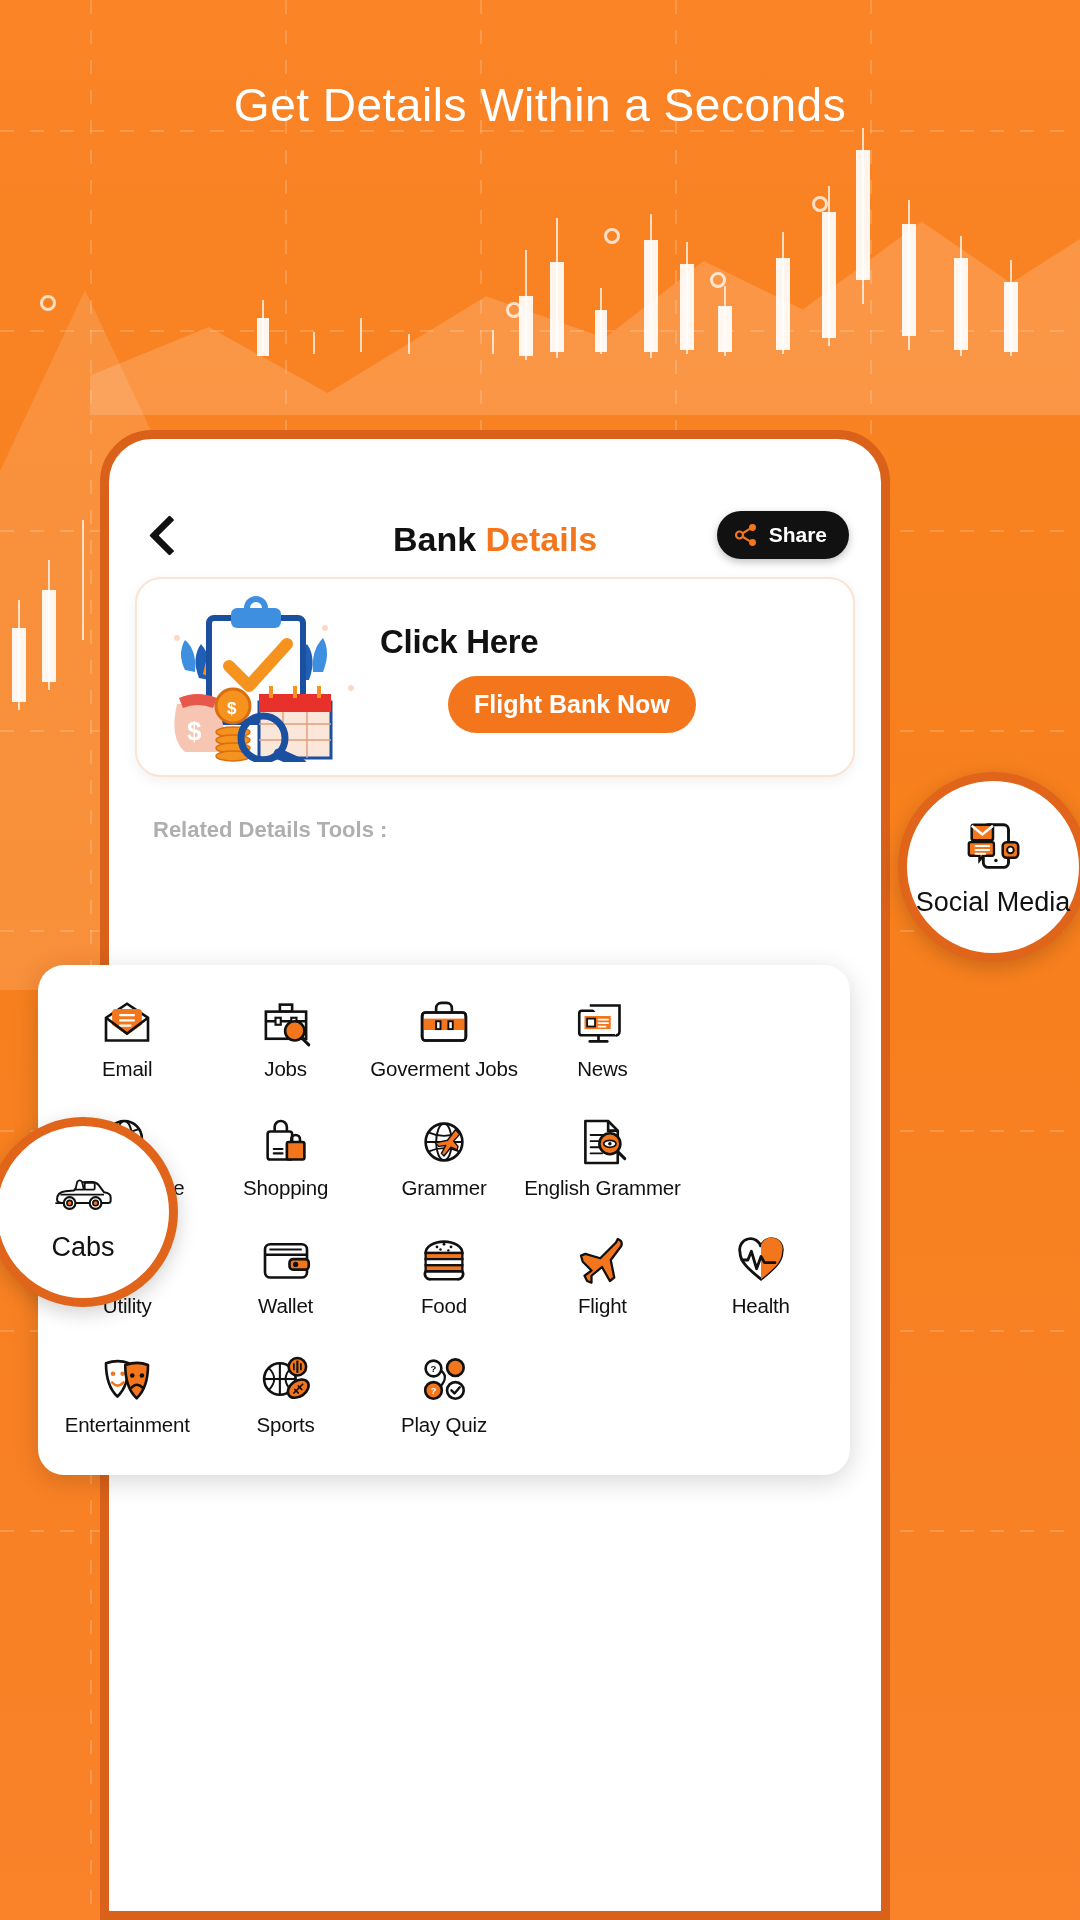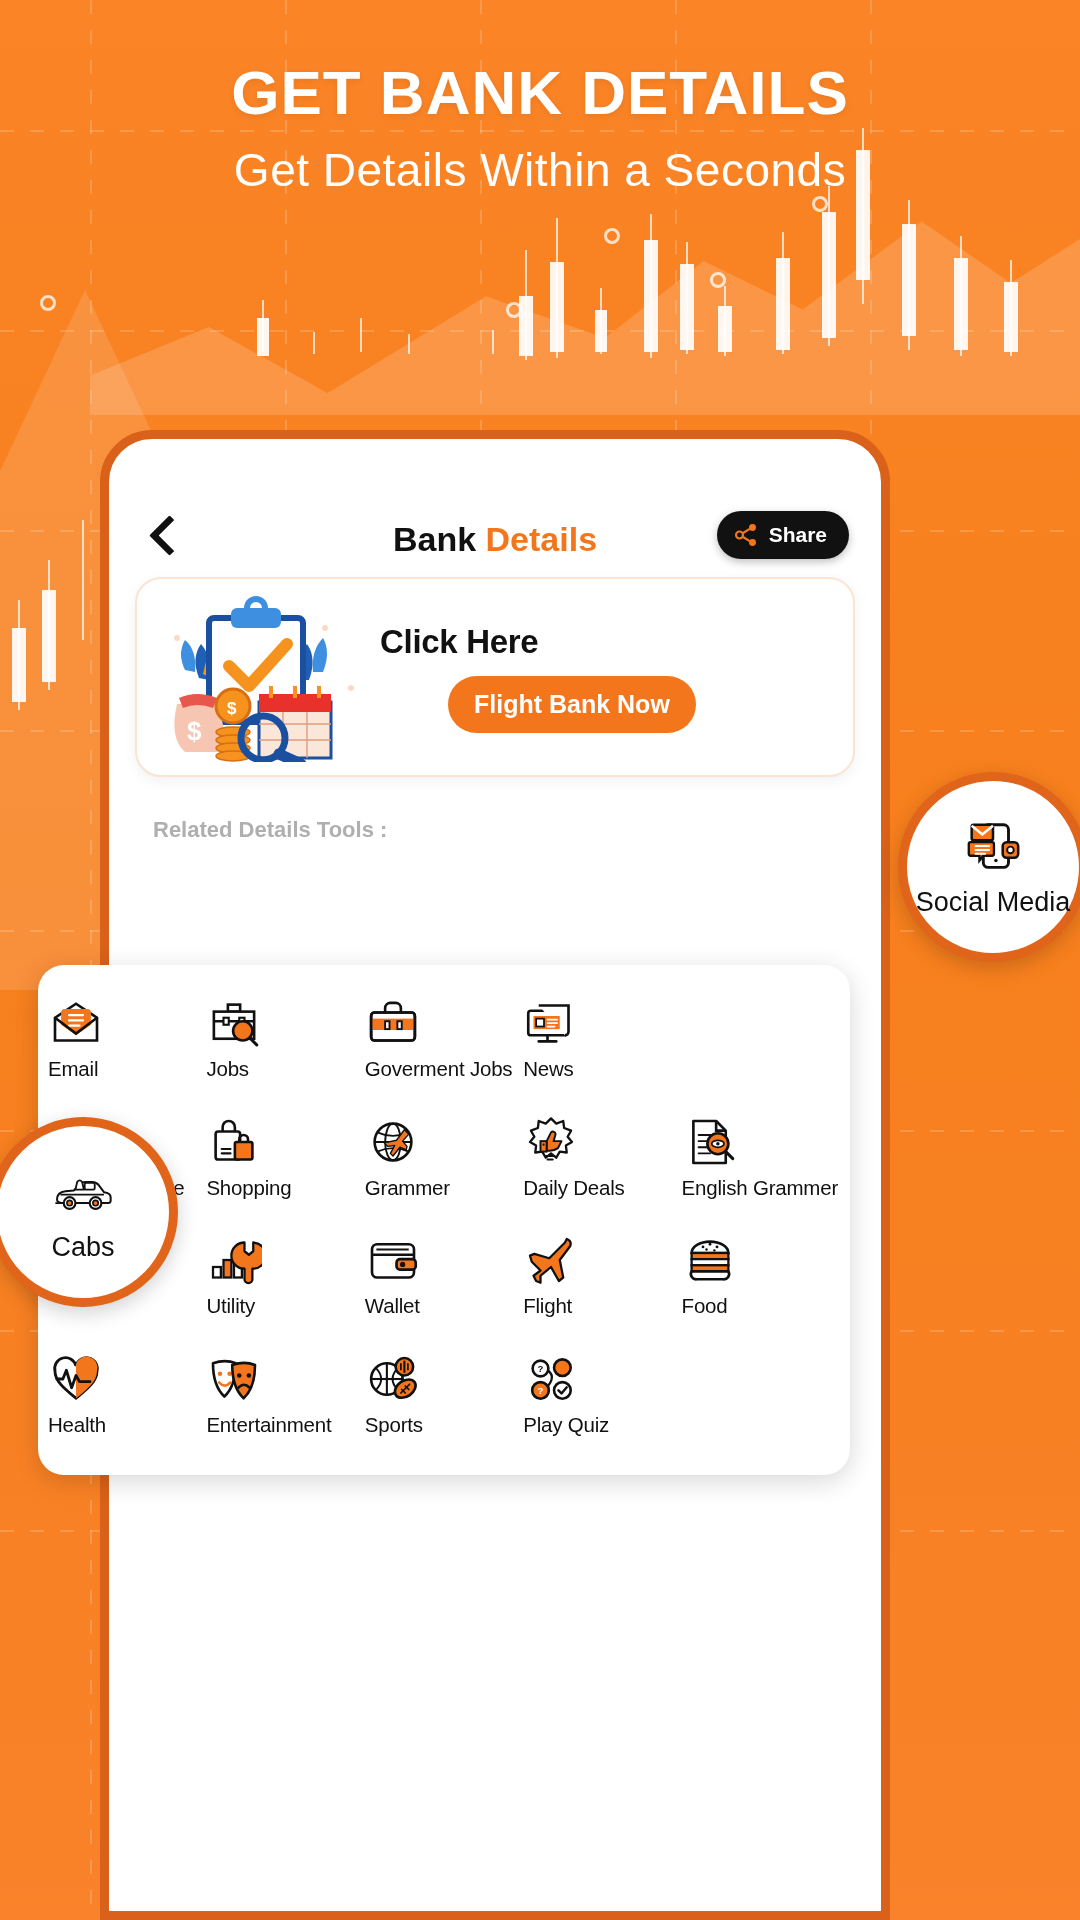--- a/index.html
+++ b/index.html
@@ -112,21 +112,21 @@
   .tools-card {
     position:absolute; left:38px; top:965px; width:812px; height:510px;
     background:#fff; border-radius:26px; z-index:8;
     box-shadow:0 6px 26px rgba(0,0,0,.16);
   }
   .tools-grid {
     display:grid; grid-template-columns:repeat(5,1fr);
     grid-template-rows:repeat(4,1fr); height:100%; padding:22px 10px 14px;
   }
   .tool {
-    display:flex; flex-direction:column; align-items:flex-start;
+    display:flex; flex-direction:column; align-items:center;
     justify-content:flex-start; cursor:pointer; gap:6px; padding-top:8px;
   }
   .tool .ico { width:56px; height:56px; }
   .tool .lbl {
     font-size:20.5px; color:#111; text-align:center; line-height:1.18;
     letter-spacing:-.2px;
   }
 
   
   .bubble {
@@ -202,21 +202,20 @@
   <div class="candle" style="left:1004px;top:282px;width:14px;height:70px"></div>
 
   <div class="wick" style="left:48px; top:560px;height:130px"></div>
   <div class="candle" style="left:42px; top:590px;width:14px;height:92px"></div>
   <div class="wick" style="left:18px; top:600px;height:110px"></div>
   <div class="candle" style="left:12px; top:628px;width:14px;height:74px"></div>
   <div class="wick" style="left:82px; top:520px;height:120px"></div>
 </div>
 
 <div class="headline">
-  <h1>GET BANK DETAILS</h1>
   <h2>Get Details Within a Seconds</h2>
 </div>
 
 <div class="phone">
 
   <div class="appbar">
     <div class="back-chev">
       <span></span>
     </div>
     <div class="appbar-title">
@@ -382,33 +381,20 @@
         <circle cx="32" cy="32" r="21" fill="#fff" stroke="#111" stroke-width="3"></circle>
         <ellipse cx="32" cy="32" rx="9" ry="21" fill="none" stroke="#111" stroke-width="2.2"></ellipse>
         <line x1="11" y1="32" x2="53" y2="32" stroke="#111" stroke-width="2.2"></line>
         <path d="M14 21 Q32 29 50 21" fill="none" stroke="#111" stroke-width="2"></path>
         <path d="M14 43 Q32 35 50 43" fill="none" stroke="#111" stroke-width="2"></path>
         <path d="M45 18 L36 30 L22 33 L26 37 L34 36 L29 45 L32 48 L40 38 L47 41 L48 37 L43 31 L50 23 Z" fill="#F4761C" stroke="#111" stroke-width="1.6" stroke-linejoin="round"></path>
       </svg>
       <div class="lbl">Grammer</div>
     </div>
 
-    <div class="tool">
-      <svg class="ico" viewBox="0 0 64 64">
-        <path d="M32 5 l6 6 8 -3 1 8 8 3 -4 7 5 6 -7 4 1 8 -8 -1 -4 7 -6 -5 -6 5 -4 -7 -8 1 1 -8 -7 -4 5 -6 -4 -7 8 -3 1 -8 8 3 Z" fill="#fff" stroke="#111" stroke-width="2.6" stroke-linejoin="round"></path>
-        <path d="M27 31 v11 h3 a16 16 0 0 0 10 -3 l4 -8 h-9 l2 -7 a3 3 0 0 0 -5 -3 l-5 10 Z" fill="#F4761C" stroke="#111" stroke-width="2.2" stroke-linejoin="round"></path>
-        <rect x="20" y="31" width="7" height="12" fill="#F4761C" stroke="#111" stroke-width="2.2"></rect>
-        <circle cx="23.5" cy="35" r="1.2" fill="#111"></circle>
-        <g stroke="#111" stroke-width="2.2" stroke-linecap="round">
-          <line x1="26" y1="48" x2="36" y2="48"></line>
-            <line x1="28" y1="52" x2="34" y2="52"></line>
-        </g>
-      </svg>
-      <div class="lbl">Daily Deals</div>
-    </div>
 
     <div class="tool">
       <svg class="ico" viewBox="0 0 64 64">
         <path d="M13 8 h26 l11 11 v37 h-37 Z" fill="#fff" stroke="#111" stroke-width="3" stroke-linejoin="round"></path>
         <path d="M39 8 v11 h11" fill="none" stroke="#111" stroke-width="3"></path>
         <g stroke="#111" stroke-width="2.2" stroke-linecap="round">
           <line x1="19" y1="24" x2="34" y2="24"></line>
             <line x1="19" y1="31" x2="38" y2="31"></line>
           <line x1="19" y1="38" x2="38" y2="38"></line>
             <line x1="19" y1="45" x2="32" y2="45"></line>
@@ -436,45 +422,45 @@
 
     <div class="tool">
       <svg class="ico" viewBox="0 0 64 64">
         <rect x="8" y="14" width="48" height="38" rx="6" fill="#fff" stroke="#111" stroke-width="3"></rect>
         <line x1="8" y1="26" x2="56" y2="26" stroke="#111" stroke-width="3"></line>
         <line x1="13" y1="20" x2="50" y2="20" stroke="#111" stroke-width="2.2"></line>
         <rect x="36" y="31" width="22" height="12" rx="4" fill="#F4761C" stroke="#111" stroke-width="3"></rect>
         <circle cx="43" cy="37" r="3" fill="#111"></circle>
       </svg>
       <div class="lbl">Wallet</div>
-    </div>
-
-    <div class="tool">
-      <svg class="ico" viewBox="0 0 64 64">
-        <path d="M50 8 Q56 10 54 16 L42 32 L46 52 L41 56 L32 40 L20 50 L20 58 L15 56 L12 50 L20 44 L10 34 L8 27 L13 25 L30 30 L48 12 Z" fill="#F4761C" stroke="#111" stroke-width="2.6" stroke-linejoin="round"></path>
-      </svg>
-      <div class="lbl">Flight</div>
     </div>
 
     <div class="tool">
       <svg class="ico" viewBox="0 0 64 64">
         <path d="M11 24 a21 13 0 0 1 42 0 Z" fill="#fff" stroke="#111" stroke-width="3"></path>
         <g fill="#111">
             <circle cx="24" cy="17" r="1.6"></circle>
             <circle cx="32" cy="14" r="1.6"></circle>
             <circle cx="40" cy="17" r="1.6"></circle>
             <circle cx="28" cy="20" r="1.4"></circle>
             <circle cx="37" cy="21" r="1.4"></circle>
           </g>
         <rect x="11" y="24" width="42" height="7" fill="#F4761C" stroke="#111" stroke-width="2.6"></rect>
         <rect x="11" y="31" width="42" height="7" fill="#fff" stroke="#111" stroke-width="2.6"></rect>
         <rect x="11" y="38" width="42" height="7" fill="#F4761C" stroke="#111" stroke-width="2.6"></rect>
         <path d="M11 45 h42 a6 6 0 0 1 -6 9 h-30 a6 6 0 0 1 -6 -9 Z" fill="#fff" stroke="#111" stroke-width="3"></path>
       </svg>
       <div class="lbl">Food</div>
+    </div>
+
+    <div class="tool">
+      <svg class="ico" viewBox="0 0 64 64">
+        <path d="M50 8 Q56 10 54 16 L42 32 L46 52 L41 56 L32 40 L20 50 L20 58 L15 56 L12 50 L20 44 L10 34 L8 27 L13 25 L30 30 L48 12 Z" fill="#F4761C" stroke="#111" stroke-width="2.6" stroke-linejoin="round"></path>
+      </svg>
+      <div class="lbl">Flight</div>
     </div>
 
     <div class="tool">
       <svg class="ico" viewBox="0 0 64 64">
         <path d="M32 54 C20 44 8 35 8 23 A12 12 0 0 1 32 17 A12 12 0 0 1 56 23 C56 35 44 44 32 54 Z" fill="#fff" stroke="#111" stroke-width="3.2"></path>
         <path d="M32 15 A12 12 0 0 1 56 23 C56 35 44 44 32 54 Z" fill="#F4761C"></path>
         <path d="M10 32 h7 l4 -10 l6 20 l5 -14 l4 7 h12" fill="none" stroke="#111" stroke-width="3.2" stroke-linejoin="round" stroke-linecap="round"></path>
       </svg>
       <div class="lbl">Health</div>
     </div>

